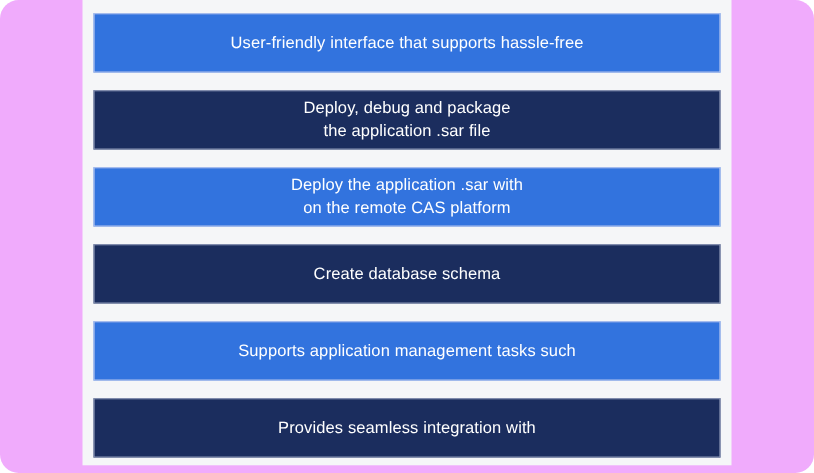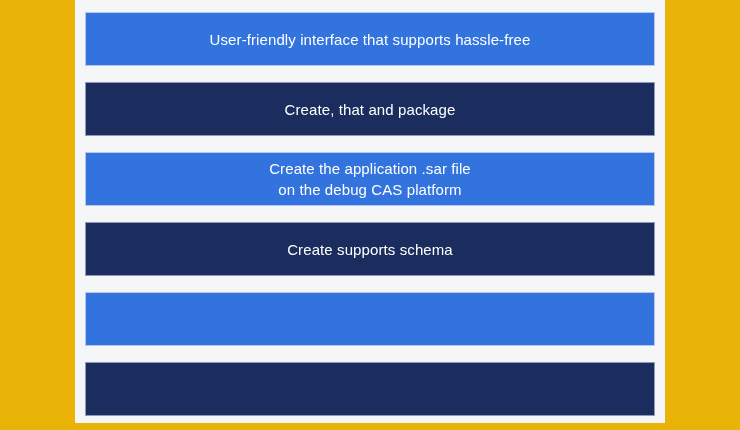--- a/index.html
+++ b/index.html
@@ -5,22 +5,23 @@
   html, body {
     margin: 0;
     padding: 0;
     background: #ffffff;
     font-family: "Liberation Sans", sans-serif;
   }
   .canvas {
     position: relative;
     width: 740px;
     height: 430px;
-    background: #eab308;
+    background: #f0abfc;
     overflow: hidden;
+    border-radius: 17px;
   }
   .panel {
     position: absolute;
     left: 75px;
     top: 0;
     width: 590px;
     height: 423px;
     background: var(--panel-bg, #f5f6f8);
     box-sizing: border-box;
     padding: 12px 10px 0 10px;
@@ -56,28 +57,31 @@
 </head>
 <body style="background: rgb(255, 255, 255);">
 
 <div class="canvas">
   <div class="panel">
     <div id="feature-stack">
         <div class="feature-bar blue">
           <span class="feature-line">User-friendly interface that supports hassle-free</span>
         </div>
         <div class="feature-bar navy">
-          <span class="feature-line">Create, that and package</span>
+          <span class="feature-line">Deploy, debug and package</span>
+          <span class="feature-line">the application .sar file</span>
         </div>
         <div class="feature-bar blue">
-          <span class="feature-line">Create the application .sar file</span>
-          <span class="feature-line">on the debug CAS platform</span>
+          <span class="feature-line">Deploy the application .sar with</span>
+          <span class="feature-line">on the remote CAS platform</span>
         </div>
         <div class="feature-bar navy">
-          <span class="feature-line">Create supports schema</span>
+          <span class="feature-line">Create database schema</span>
         </div>
         <div class="feature-bar blue">
+          <span class="feature-line">Supports application management tasks such</span>
         </div>
         <div class="feature-bar navy">
+          <span class="feature-line">Provides seamless integration with</span>
         </div>
       </div>
   </div>
 </div>
 
 </body></html>

